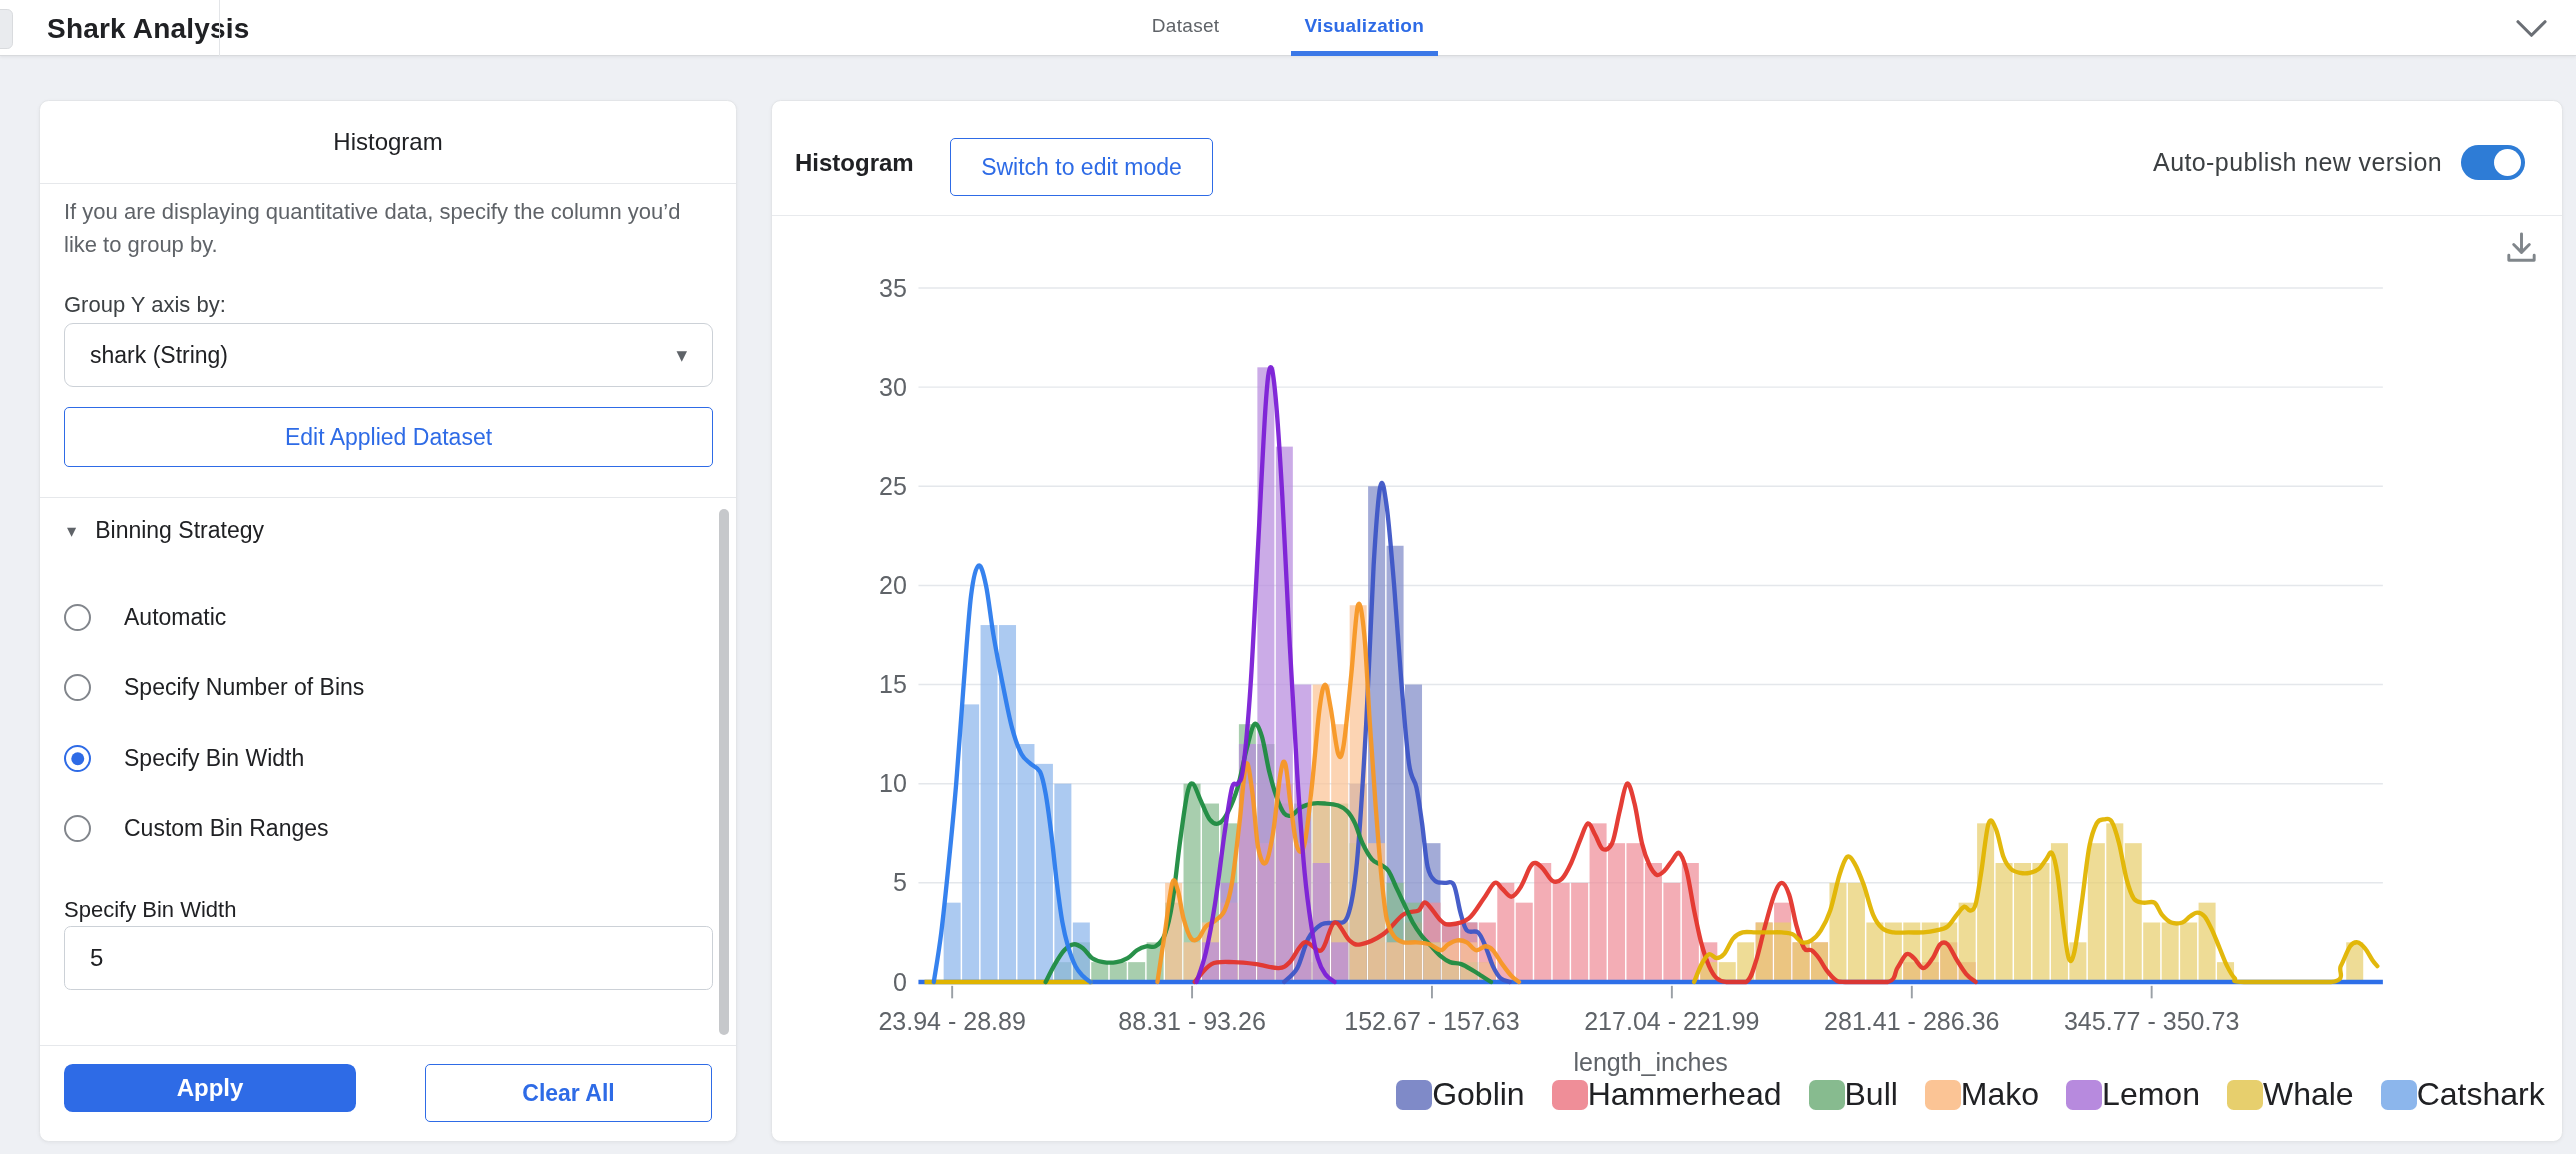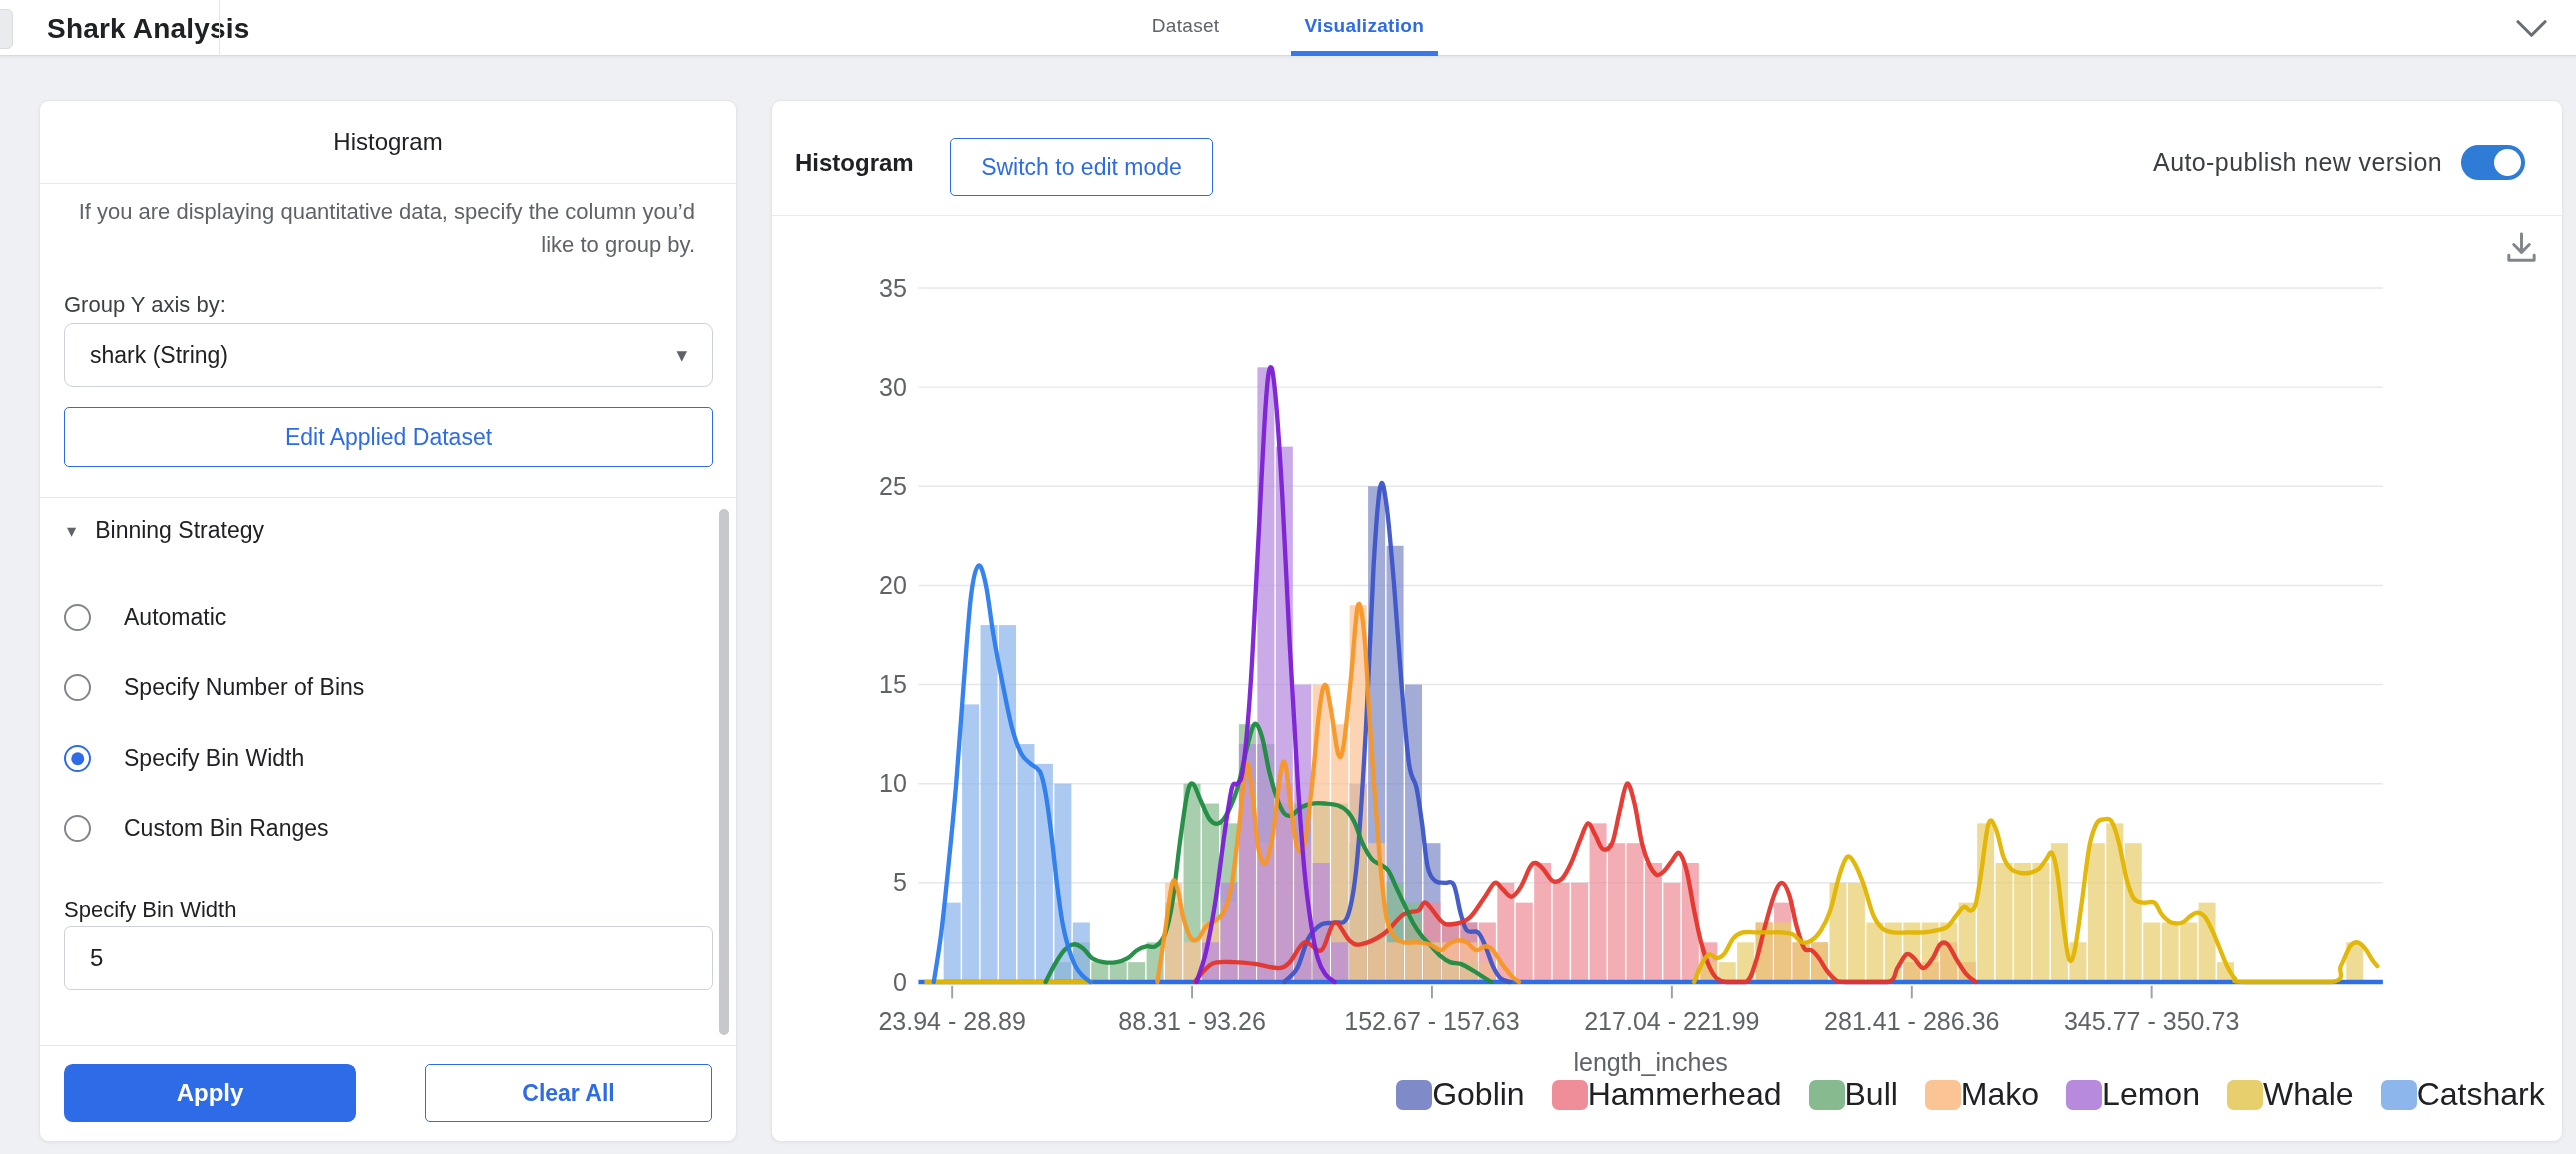--- a/index.html
+++ b/index.html
@@ -24,21 +24,21 @@
   .card { position:absolute; background:#fff; border:1px solid #e3e5e8; border-radius:9.6px;
     box-shadow:0 1px 3.9px rgba(0,0,0,.05); }
   .left-card  { left:39px;  top:100px; width:698px;  height:1042px; }
   .right-card { left:771px; top:100px; width:1792px; height:1042px; }
 
   
   .lp-header { position:absolute; left:0; top:0; width:100%; height:83px; display:flex;
     align-items:center; justify-content:center; font-size:24px; color:#202124;
     border-bottom:1px solid #e6e8eb; }
   .lp-desc { position:absolute; left:24px; top:94px; width:631px; font-size:22px;
-    line-height:33px; color:#5f6368;text-align:right; }
+    line-height:33px; color:#5f6368; }
   .lp-group-label { position:absolute; left:24px; top:191px; font-size:22px; color:#3c4043; }
   .lp-select { position:absolute; left:24px; top:222px; width:649px; height:64px;
     border:1px solid #ccd1d7; border-radius:9px; display:flex; align-items:center;
     padding:0 25px; font-size:23px; color:#202124; cursor:pointer; background:#fff; }
   .lp-select .caret { margin-left:auto; font-size:21px; color:#5f6368; }
   .btn-outline { border:1.9px solid #2e6be6; border-radius:5px; color:#2e6be6; background:#fff;
     font-size:23px; display:flex; align-items:center; justify-content:center; cursor:pointer; }
   .lp-edit-filters { position:absolute; left:24px; top:306px; width:649px; height:60px; }
   .lp-div1 { position:absolute; left:0; top:396px; width:100%; height:1px; background:#e6e8eb; }
   .lp-binning-head { position:absolute; left:27px; top:416px; display:flex; align-items:center;
@@ -53,21 +53,21 @@
     border-radius:50%; background:#2e6be6; transform:translate(-50%,-50%); }
   .lp-bw-label { position:absolute; left:24px; top:796px; font-size:22px; color:#202124; }
   .lp-input { position:absolute; left:24px; top:825px; width:649px; height:64px;
     border:1px solid #ccd1d7; border-radius:6.7px; font-size:24px; color:#202124;
     padding:0 25px; font-family:"Liberation Sans", sans-serif; }
   .lp-scrollbar { position:absolute; left:679px; top:408px; width:9.6px; height:526px;
     background:#c6c8cb; border-radius:5.8px; cursor:pointer; }
   .lp-footer-div { position:absolute; left:0; top:944px; width:100%; height:1px; background:#e6e8eb; }
   .btn-primary { background:#2e6be6; color:#fff; border:none; border-radius:8.7px; font-size:24px;
     display:flex; align-items:center; justify-content:center; cursor:pointer; font-weight:bold; }
-  .lp-apply { position:absolute; left:24px; top:963px; width:292px; height:58px; }
+  .lp-apply { position:absolute; left:24px; top:963px; width:292px; height:48px; }
   .lp-clear { position:absolute; left:385px; top:963px; width:287px; height:58px; font-weight:bold; }
 
   
   .rp-title { position:absolute; left:23px; top:48px; font-size:24px; font-weight:bold; }
   .rp-edit-btn { position:absolute; left:178px; top:37px; width:263px; height:58px; }
   .rp-autopub { position:absolute; right:37px; top:44px; display:flex; align-items:center; gap:19px; }
   .rp-autopub-label { font-size:25px; color:#3c4043; letter-spacing:0.4px; }
   .toggle { width:64px; height:35px; border-radius:17.3px; background:#2e7cd6; position:relative; cursor:pointer; }
   .toggle .knob { position:absolute; right:3.9px; top:3.9px; width:27px; height:27px; border-radius:50%; background:#fff; }
   .rp-div { position:absolute; left:0; top:114px; width:100%; height:1px; background:#e8eaed; }

